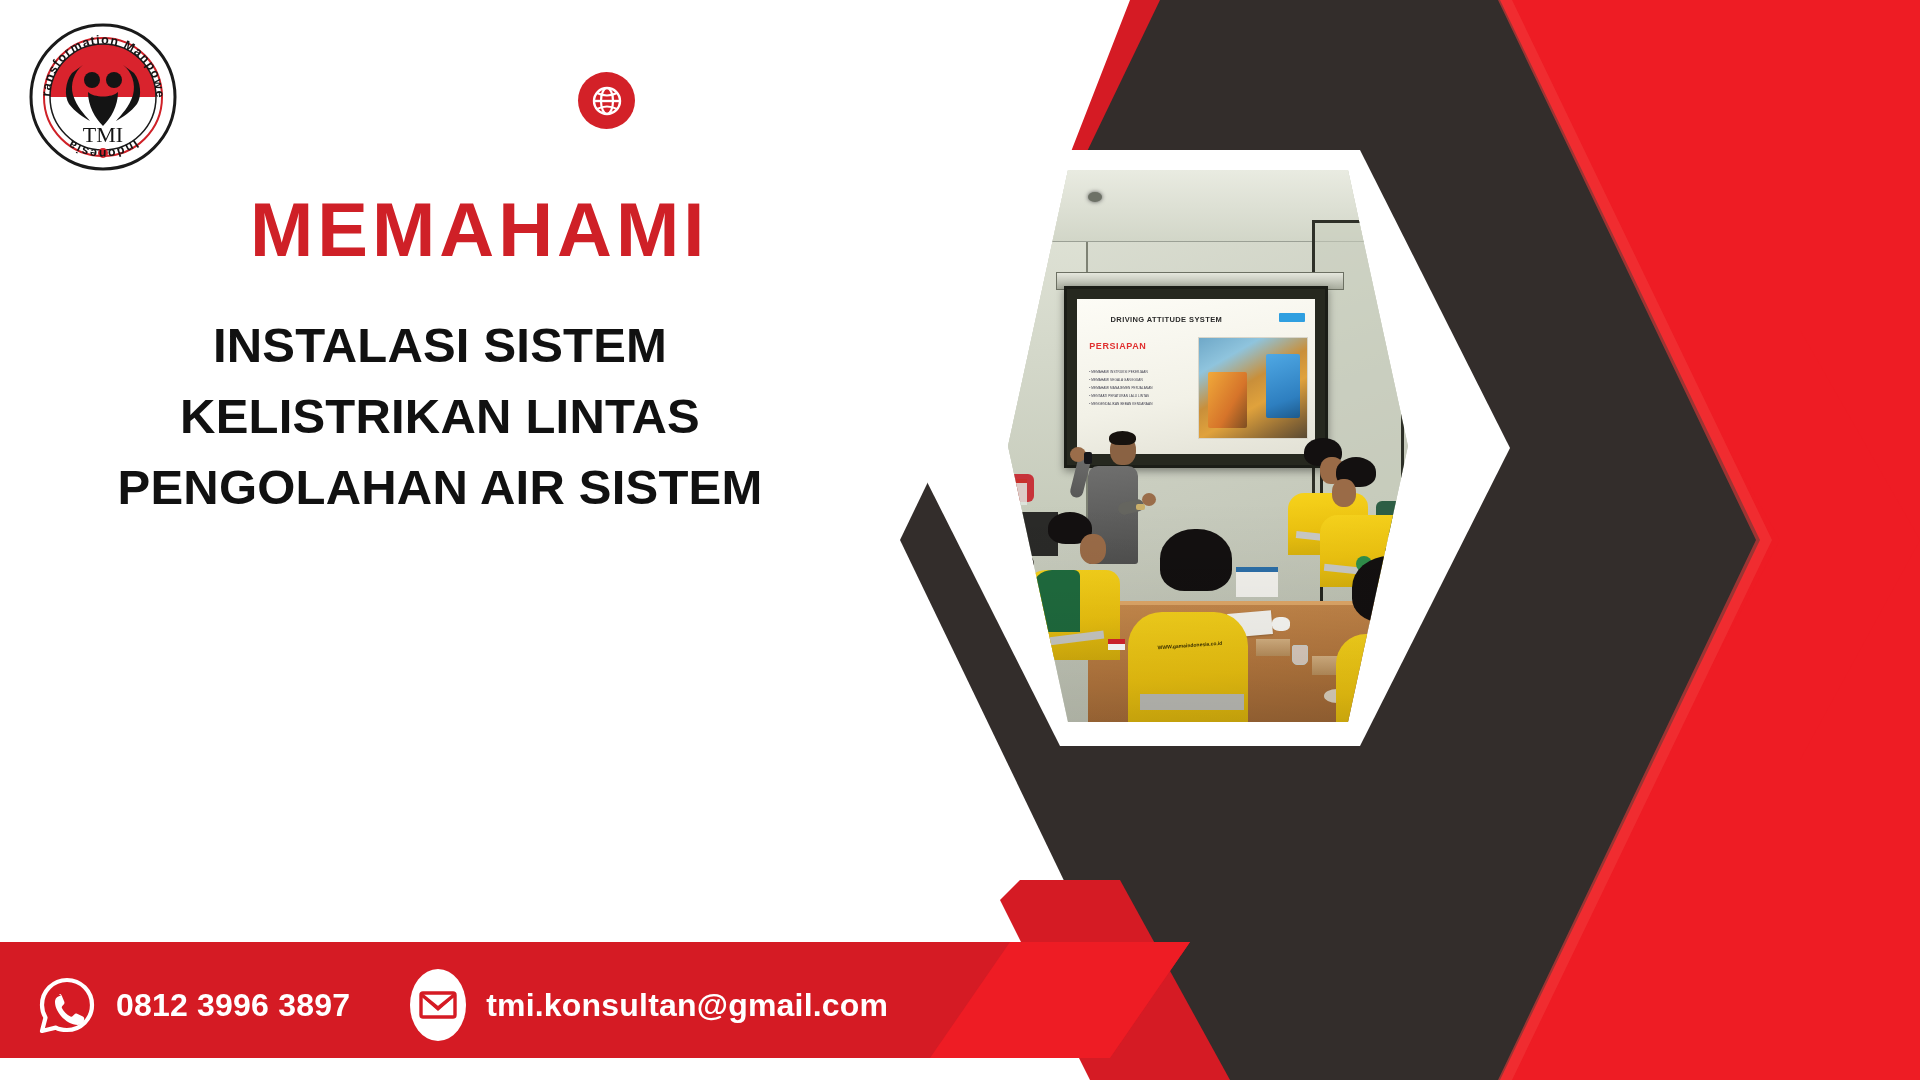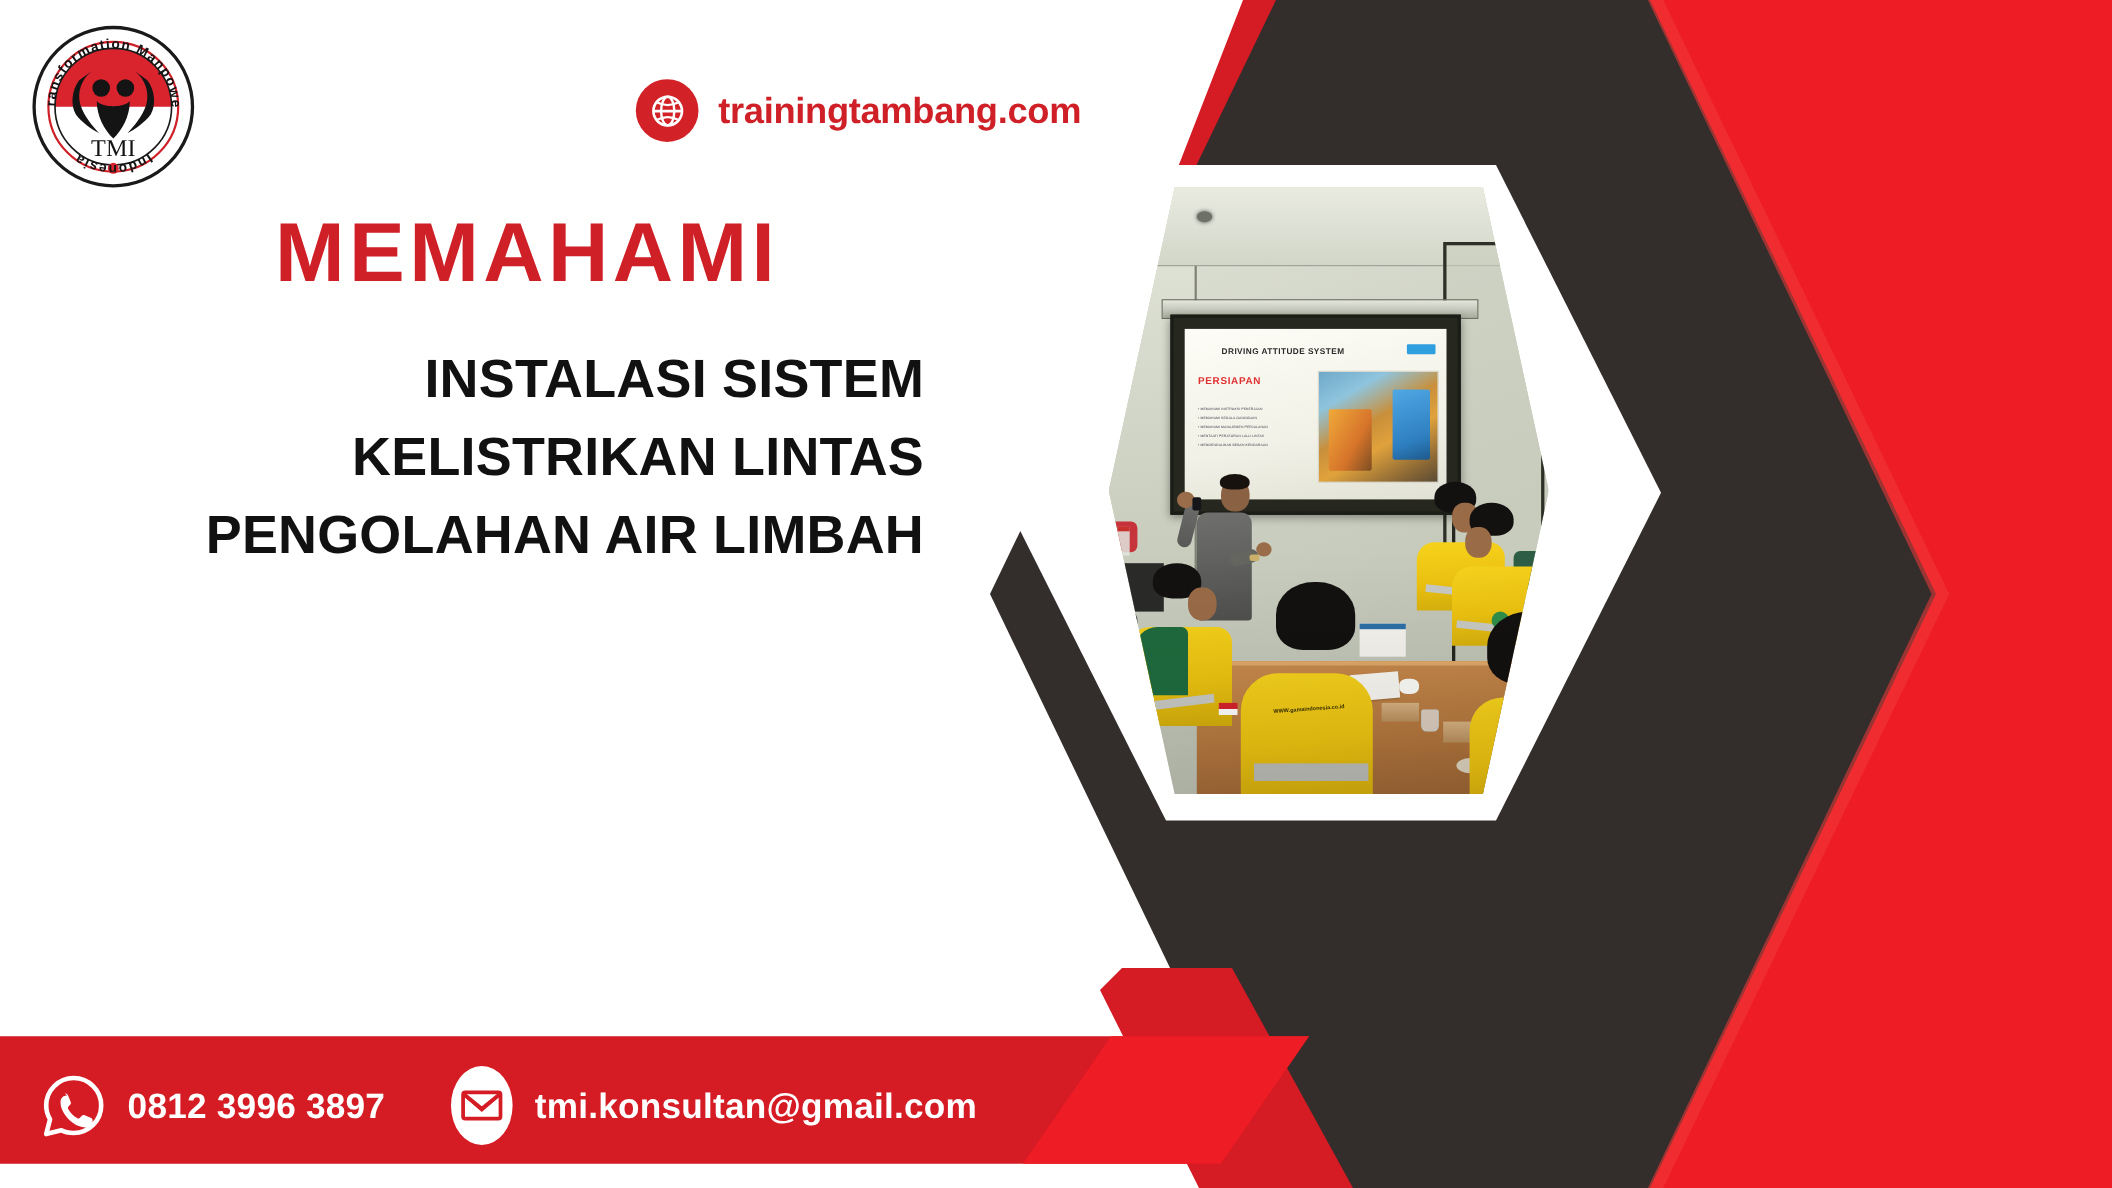--- a/index.html
+++ b/index.html
@@ -45,21 +45,21 @@
   }
 
   
   .title-training {
     position:absolute; left:250px; top:186px;
     font-size:76px; font-weight:bold; color:#cf2027;
     letter-spacing:4px; white-space:nowrap;
   }
   .subtitle-block {
     position:absolute; left:40px; top:310px;
-    width:800px; text-align:right;
+    width:800px; text-align:center;
   }
   .sub-line {
     font-size:49px; font-weight:bold; color:#111111;
     line-height:71px; letter-spacing:0.2px; white-space:nowrap;
   }
 
   
   .photo-hex {
     position:absolute;
     left:1008px; top:170px;
@@ -348,29 +348,28 @@
   <div class="web-row">
     <span class="globe-badge">
       <svg width="36" height="36" viewBox="0 0 36 36">
         <circle cx="18" cy="18" r="13" fill="none" stroke="#ffffff" stroke-width="2.4"></circle>
         <ellipse cx="18" cy="18" rx="6" ry="13" fill="none" stroke="#ffffff" stroke-width="2.2"></ellipse>
         <line x1="5" y1="18" x2="31" y2="18" stroke="#ffffff" stroke-width="2.4"></line>
         <path d="M 8,10 Q 18,15 28,10" fill="none" stroke="#ffffff" stroke-width="2"></path>
         <path d="M 8,26 Q 18,21 28,26" fill="none" stroke="#ffffff" stroke-width="2"></path>
       </svg>
     </span>
-    <span class="web-text">trainingtambang.com</span>
   </div>
 
   <div class="title-training">MEMAHAMI</div>
 
   <div class="subtitle-block">
     <div class="sub-line">INSTALASI SISTEM</div>
     <div class="sub-line">KELISTRIKAN LINTAS</div>
-    <div class="sub-line">PENGOLAHAN AIR LIMBAH</div>
+    <div class="sub-line">PENGOLAHAN AIR SISTEM</div>
   </div>
 
   <div class="photo-hex">
     <div class="photo-inner">
       <div class="wall-main"></div>
       <div class="wall-left-panel"></div>
       <div class="ceiling"></div>
       <div class="ceiling-light"></div>
       <div class="door-frame"></div>
       <div class="door-frame2"></div>

